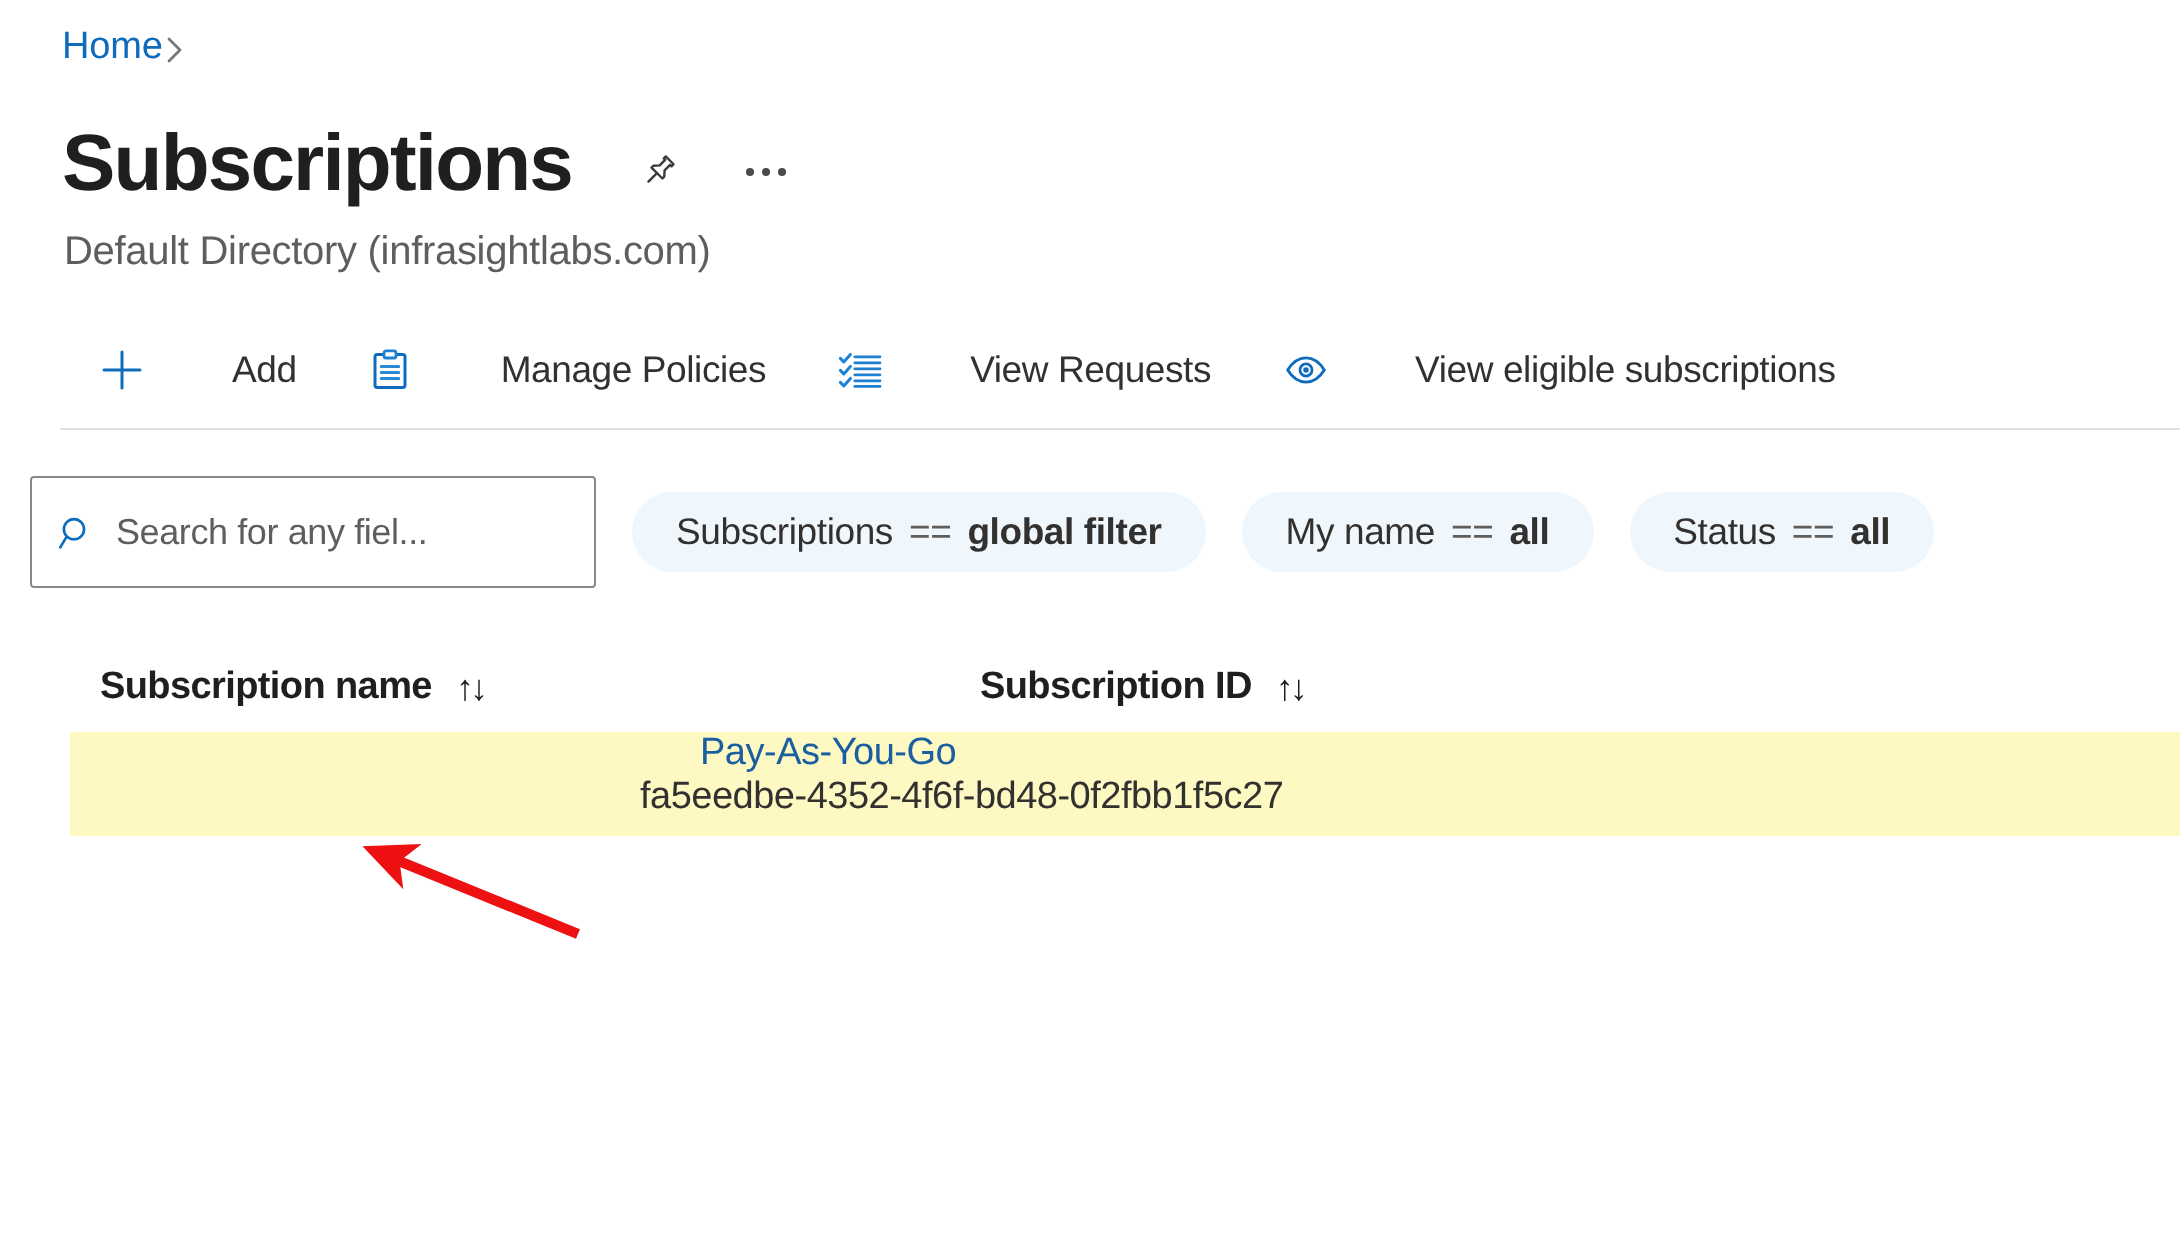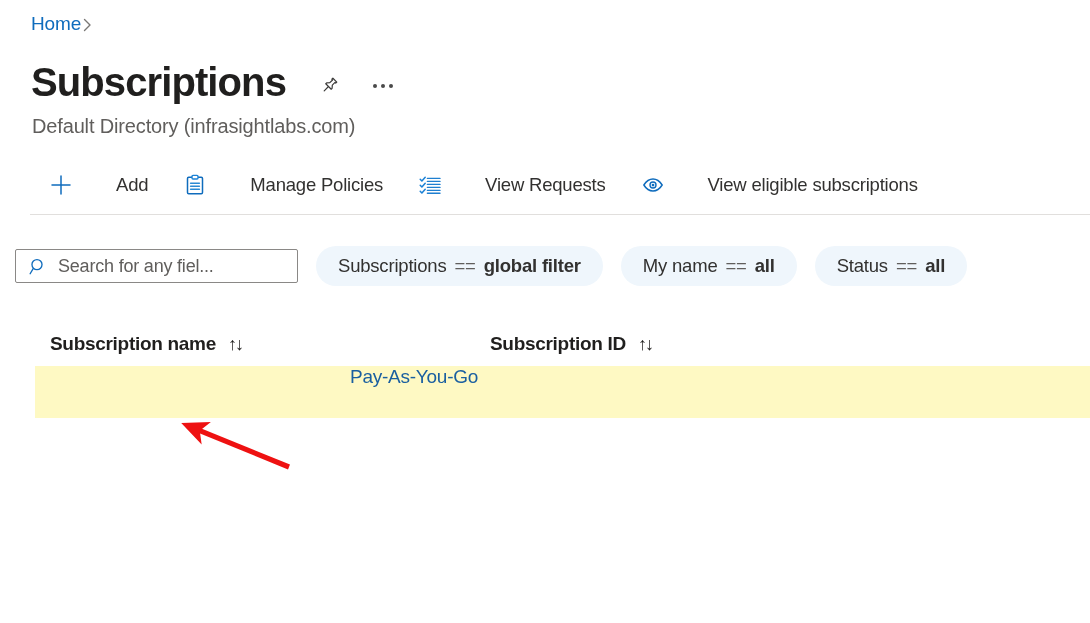--- a/index.html
+++ b/index.html
@@ -157,21 +157,21 @@
     top: 245px;
     display: flex;
     align-items: center;
     height: 42px;
     white-space: nowrap;
   }
   .search-box {
     display: flex;
     align-items: center;
     width: 283px;
-    height: 34px;
+    height: 56px;
     border: 1px solid #8a8886;
     border-radius: 2px;
     background: #ffffff;
     padding: 0 10px 0 12px;
     cursor: text;
   }
   .search-icon {
     display: inline-flex;
     align-items: center;
     justify-content: center;
@@ -409,20 +409,21 @@
     <div class="th col-id">
       <span>Subscription ID</span>
       <span class="sort">↑↓</span>
     </div>
   </div>
 
   <div class="t-row">
     <div class="col-name">
       <a class="cell-link" href="#">Pay-As-You-Go</a>
     </div>
+    <div class="col-id cell">fa5eedbe-4352-4f6f-bd48-0f2fbb1f5c27</div>
   </div>
 
 </div>
 
 <svg class="annotation" viewBox="0 0 1090 623" aria-hidden="true">
   <defs>
     <marker id="arrowhead" markerWidth="5.2" markerHeight="5.2" refX="3.9" refY="2.6" orient="auto" markerUnits="strokeWidth">
       <path d="M5.2,2.6 L0,0.25 L1.35,2.6 L0,4.95 Z" fill="#ee1111"></path>
     </marker>
   </defs>

